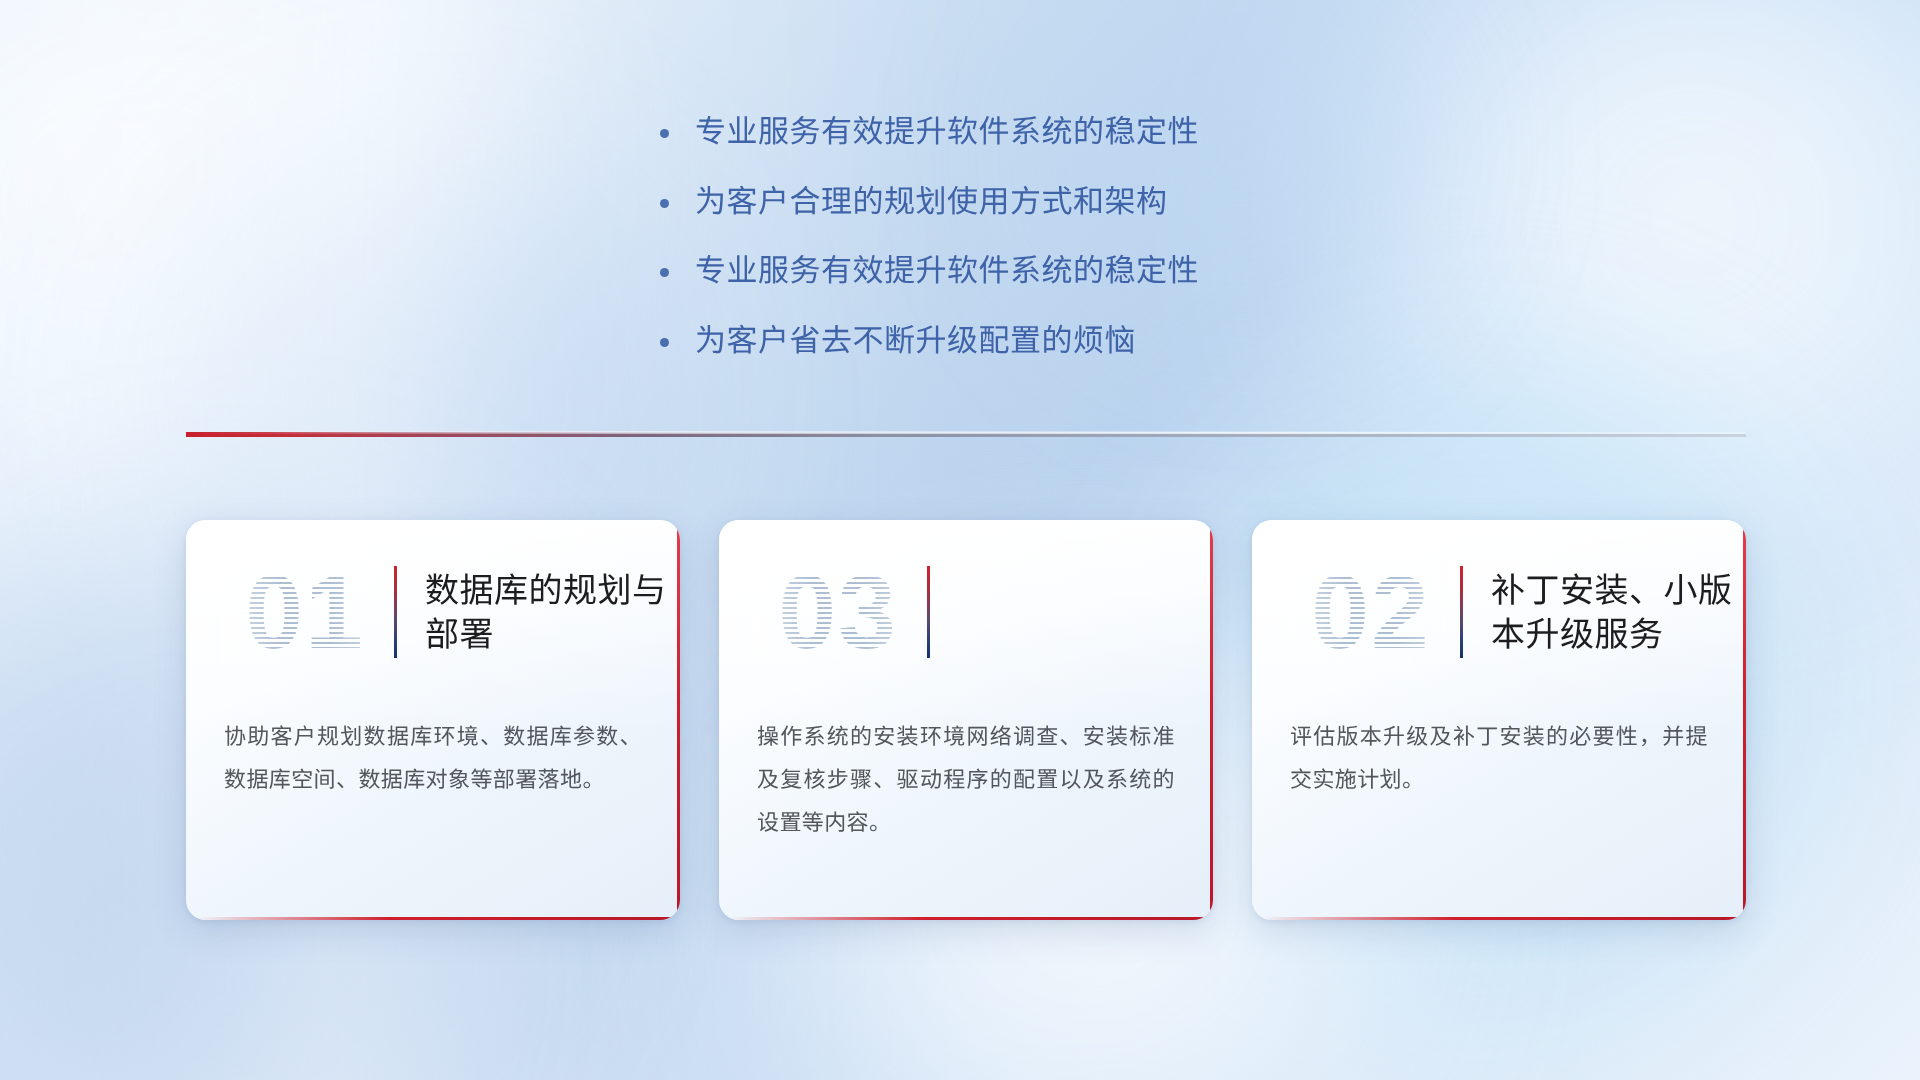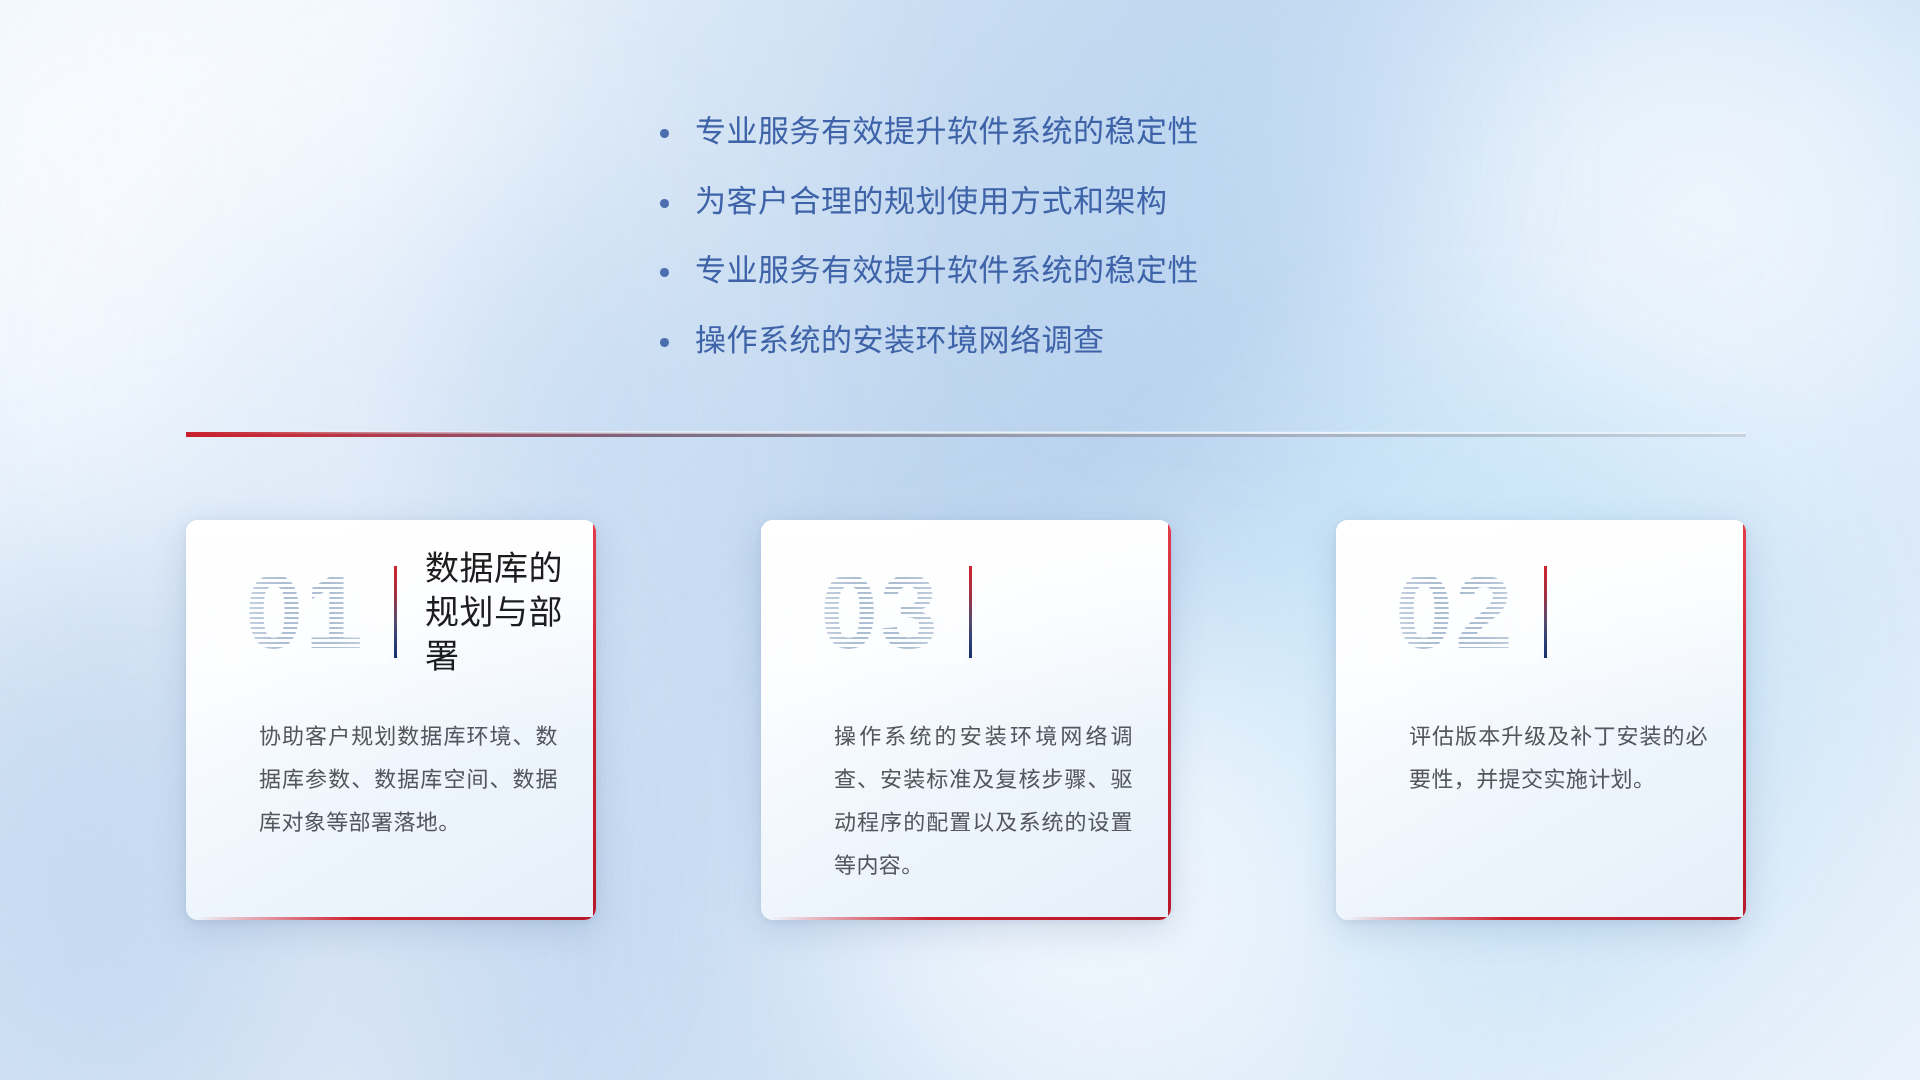--- a/index.html
+++ b/index.html
@@ -66,21 +66,21 @@
     background:linear-gradient(90deg,rgba(255,255,255,.0) 0%,rgba(255,255,255,.55) 30%,rgba(255,255,255,.7) 70%,rgba(255,255,255,.3) 100%);
     clip-path:polygon(0 18%,100% 55%,100% 100%,0 100%);
   }
 
   
   #cards{
     position:absolute;left:186px;top:520px;width:1560px;
     display:flex;justify-content:space-between;
   }
   .card{
-    position:relative;width:410px;height:400px;border-radius:12px;
+    position:relative;width:494px;height:400px;border-radius:20px;
     background:linear-gradient(150deg,#ffffff 0%,#fbfdff 28%,#eef5fc 62%,#e6eff9 100%);
     box-shadow:0 10px 34px rgba(60,90,140,.17),0 2px 6px rgba(60,90,140,.10);
     overflow:hidden;
   }
   .card .accent-r{
     position:absolute;right:0;top:4px;width:3px;height:calc(100% - 4px);
     background:linear-gradient(180deg,#e23c4b 0%,#cf1f2d 45%,#b8182a 100%);
   }
   .card .accent-b{
     position:absolute;left:10px;bottom:0;width:calc(100% - 10px);height:3px;
@@ -117,21 +117,20 @@
     background:linear-gradient(180deg,#d2212f 0%,#a3303f 30%,#5b4a6e 58%,#2c3f77 82%,#14306e 100%);
   }
   .card-title{
     font-size:34px;line-height:1.30;color:#1d1d1f;font-weight:400;
     letter-spacing:.5px;
   }
   .card-body{
     position:absolute;left:38px;right:38px;top:196px;
     font-size:22px;line-height:1.95;color:#53565c;letter-spacing:.4px;
     text-align:justify;
-    margin-left:35px;
   }
 </style>
 </head>
 <body>
 
 <div id="bg">
   <div class="bg-base"></div>
   <div class="blob b1"></div>
   <div class="blob b2"></div>
   <div class="blob b3"></div>
@@ -152,21 +151,21 @@
   <div class="bullet">
     <span class="dot"></span>
     <span class="btxt">为客户合理的规划使用方式和架构</span>
   </div>
   <div class="bullet">
     <span class="dot"></span>
     <span class="btxt">专业服务有效提升软件系统的稳定性</span>
   </div>
   <div class="bullet">
     <span class="dot"></span>
-    <span class="btxt">操作系统的安装环境网络调查</span>
+    <span class="btxt">为客户省去不断升级配置的烦恼</span>
   </div>
 </div>
 
 <div id="divider">
   <div class="line"></div>
   <div class="gloss"></div>
 </div>
 
 <div id="cards">
 
@@ -193,17 +192,18 @@
     <div class="card-body">操作系统的安装环境网络调查、安装标准及复核步骤、驱动程序的配置以及系统的设置等内容。</div>
   </div>
 
   <div class="card">
     <div class="topglow"></div>
     <div class="accent-r"></div>
     <div class="accent-b"></div>
     <div class="card-head">
       <div class="bignum">02</div>
       <div class="vbar"></div>
+      <div class="card-title">补丁安装、小版本升级服务</div>
     </div>
     <div class="card-body">评估版本升级及补丁安装的必要性，并提交实施计划。</div>
   </div>
 
 </div>
 
 </body></html>

